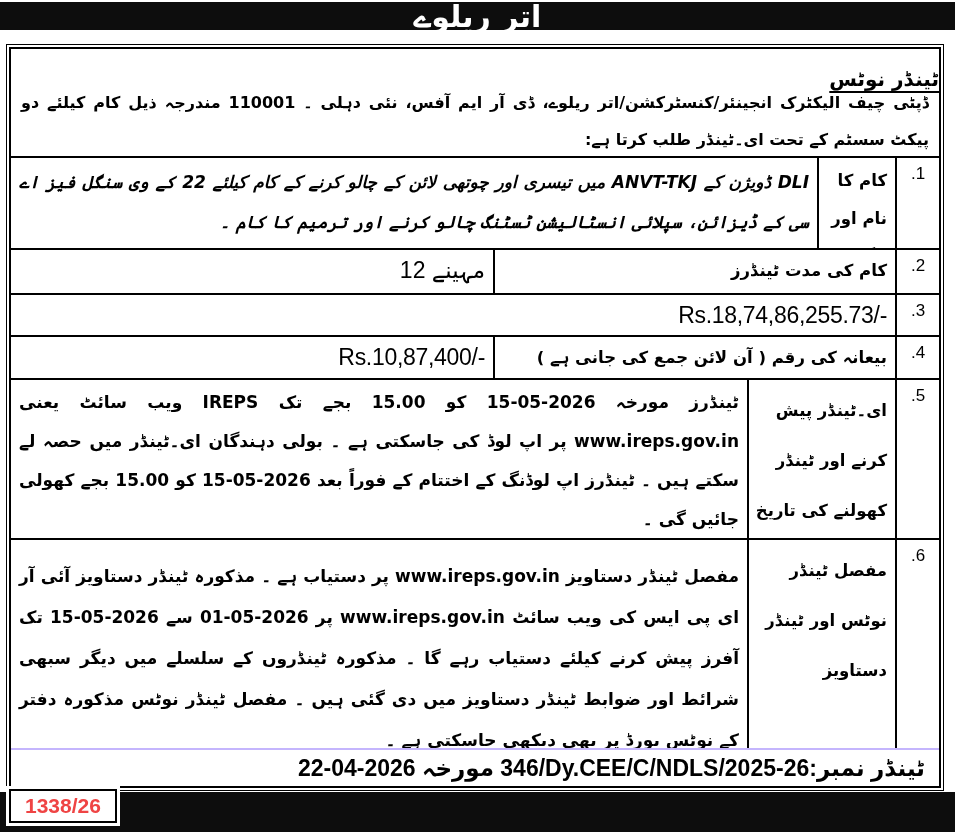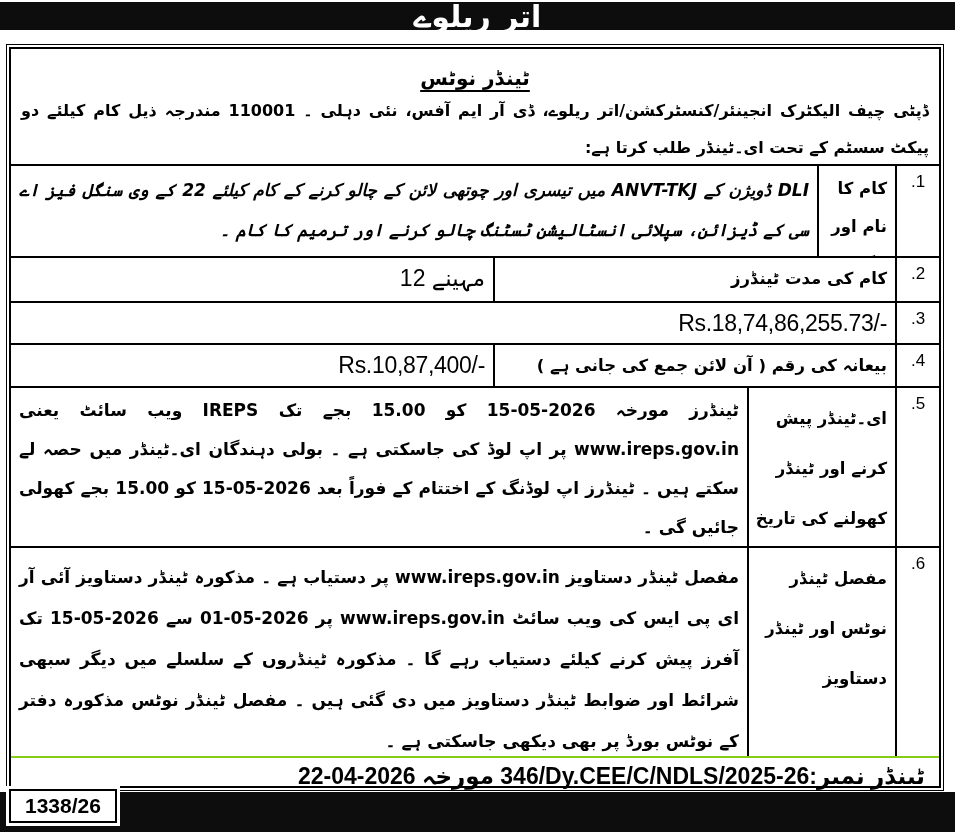--- a/index.html
+++ b/index.html
@@ -13,21 +13,21 @@
     background:#0d0d0d;color:#fff;
     display:flex;align-items:center;justify-content:center;
     font-size:30px;font-weight:bold;letter-spacing:1px;
   }
   
   .main-box{
     position:absolute;left:9px;top:47px;width:932px;height:741px;
     box-sizing:border-box;border:2.5px solid #000;
     outline:1.5px solid #000;outline-offset:2px;background:#fff;
   }
-  .notice-title{height:34px;text-align:center;padding-top:9px;box-sizing:border-box;margin-top:8px;}
+  .notice-title{height:34px;text-align:right;padding-top:18px;box-sizing:border-box;}
   .notice-title span{
     font-size:20px;font-weight:bold;direction:rtl;
     text-decoration:underline;text-decoration-thickness:2px;text-underline-offset:5px;
   }
   .notice-intro{
     direction:rtl;text-align:justify;
     font-size:16px;font-weight:bold;line-height:37px;
     padding:1px 10px 12px 10px;height:73px;box-sizing:border-box;overflow:hidden;
   }
   
@@ -57,38 +57,38 @@
   .row-1 .cell-content{line-height:40px;padding-top:4px;font-style:italic;}
   .row-2{height:45px;} .row-3{height:42px;} .row-4{height:43px;}
   .row-2 .cell-label,.row-3 .cell-label,.row-4 .cell-label{
     width:402px;flex:0 0 402px;line-height:34px;
   }
   .row-5{height:160px;} .row-6{height:210px;}
   .row-5 .cell-label,.row-6 .cell-label{
     width:148px;flex:0 0 148px;line-height:50px;padding-top:6px;
   }
   .row-5 .cell-content{line-height:39px;padding-top:3px;}
-  .row-6 .cell-content{line-height:41px;padding-top:9px;}
+  .row-6 .cell-content{line-height:41px;padding-top:16px;}
   
   .tender-number-row{
-    border-top:2px solid #84cc16;height:22px;box-sizing:border-box;
+    border-top:2px solid #c4b5fd;height:22px;box-sizing:border-box;
     direction:rtl;text-align:right;padding-left:0;padding-right:14px;
     font-family:"Liberation Sans","DejaVu Sans",sans-serif;
     font-size:23px;font-weight:bold;line-height:37px;
   }
   
   .bottom-banner{
     position:absolute;left:0;top:792px;width:955px;height:40px;
     background:#0d0d0d;color:#fff;
     display:flex;align-items:center;justify-content:center;
     font-size:22px;font-weight:bold;direction:rtl;
   }
   .ref-box{
     position:absolute;left:9px;top:-3px;
-    background:#fff;color:#000000;border:2.5px solid #000;
+    background:#fff;color:#ef4444;border:2.5px solid #000;
     box-shadow:0 0 0 3px #fff;
     padding:0 14px;height:30px;line-height:30px;
     font-family:"Liberation Sans","DejaVu Sans",sans-serif;
     font-size:21px;font-weight:bold;direction:ltr;
   }
 </style>
 </head>
 <body>
 
 <div class="top-banner">

